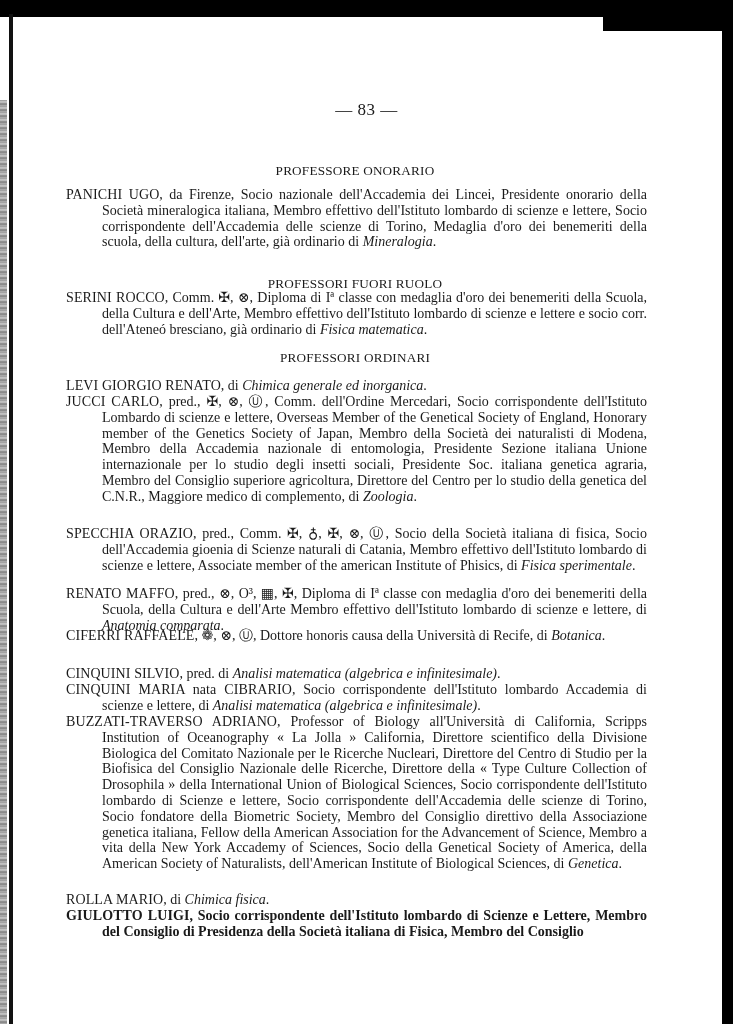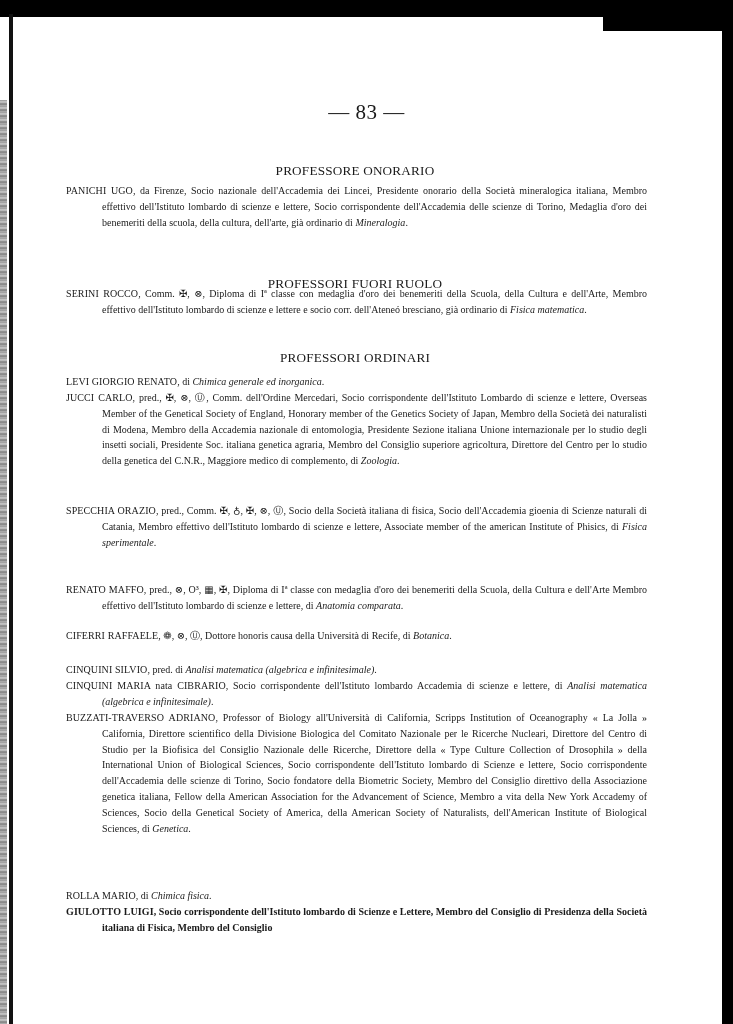--- a/index.html
+++ b/index.html
@@ -25,29 +25,29 @@
     position: absolute; left: 0; top: 100px; width: 7px; height: 924px;
     background: repeating-linear-gradient(180deg, #666 0px, #bbb 2px, #444 4px, #999 6px);
     opacity: 0.7;
   }
   .scan-right-bar {
     position: absolute; right: 0; top: 30px; width: 11px; height: 994px;
     background: #000;
   }
   .page-number {
     position: absolute; top: 100px; left: 0; width: 733px;
-    text-align: center; font-size: 21px; letter-spacing: 0.5px;
+    text-align: center; font-size: 17px; letter-spacing: 0.5px;
   }
   .heading {
     position: absolute; left: 0; width: 710px; text-align: center;
     font-size: 13.2px; letter-spacing: 0.2px;
   }
   .entry {
     position: absolute; left: 66px; width: 545px;
-    font-size: 10px; line-height: 15.8px;
+    font-size: 14px; line-height: 15.8px;
     text-align: justify;
     padding-left: 36px; text-indent: -36px;
   }
   .entry .name { letter-spacing: 0.1px; }
   .entry i { font-style: italic; }
 </style>
 </head>
 <body>
 
 <div class="scan-top"></div>
@@ -63,21 +63,21 @@
 
 <div class="heading" style="top:276px;">PROFESSORI FUORI RUOLO</div>
 <p class="entry" style="top:276px;"><span class="name">SERINI ROCCO</span><span>, Comm. ✠, ⊗, Diploma di Iª classe con medaglia d'oro dei benemeriti della Scuola, della Cultura e dell'Arte, Membro effettivo dell'Istituto lombardo di scienze e lettere e socio corr. dell'Ateneó bresciano, già ordinario di </span><i>Fisica matematica</i><span>.</span></p>
 
 <div class="heading" style="top:350px;">PROFESSORI ORDINARI</div>
 
 <p class="entry" style="top:364px;"><span class="name">LEVI GIORGIO RENATO</span><span>, di </span><i>Chimica generale ed inorganica</i><span>.</span></p>
 
 <p class="entry" style="top:380px;"><span class="name">JUCCI CARLO</span><span>, pred., ✠, ⊗, Ⓤ, Comm. dell'Ordine Mercedari, Socio corrispondente dell'Istituto Lombardo di scienze e lettere, Overseas Member of the Genetical Society of England, Honorary member of the Genetics Society of Japan, Membro della Società dei naturalisti di Modena, Membro della Accademia nazionale di entomologia, Presidente Sezione italiana Unione internazionale per lo studio degli insetti sociali, Presidente Soc. italiana genetica agraria, Membro del Consiglio superiore agricoltura, Direttore del Centro per lo studio della genetica del C.N.R., Maggiore medico di complemento, di </span><i>Zoologia</i><span>.</span></p>
 
-<p class="entry" style="top:493px;"><span class="name">SPECCHIA ORAZIO</span><span>, pred., Comm. ✠, ♁, ✠, ⊗, Ⓤ, Socio della Società italiana di fisica, Socio dell'Accademia gioenia di Scienze naturali di Catania, Membro effettivo dell'Istituto lombardo di scienze e lettere, Associate member of the american Institute of Phisics, di </span><i>Fisica sperimentale</i><span>.</span></p>
+<p class="entry" style="top:512px;"><span class="name">SPECCHIA ORAZIO</span><span>, pred., Comm. ✠, ♁, ✠, ⊗, Ⓤ, Socio della Società italiana di fisica, Socio dell'Accademia gioenia di Scienze naturali di Catania, Membro effettivo dell'Istituto lombardo di scienze e lettere, Associate member of the american Institute of Phisics, di </span><i>Fisica sperimentale</i><span>.</span></p>
 
 <p class="entry" style="top:572px;"><span class="name">RENATO MAFFO</span><span>, pred., ⊗, O³, ▦, ✠, Diploma di Iª classe con medaglia d'oro dei benemeriti della Scuola, della Cultura e dell'Arte Membro effettivo dell'Istituto lombardo di scienze e lettere, di </span><i>Anatomia comparata</i><span>.</span></p>
 
 <p class="entry" style="top:620px;margin-top:8px;"><span class="name">CIFERRI RAFFAELE</span><span>, ❁, ⊗, Ⓤ, Dottore honoris causa della Università di Recife, di </span><i>Botanica</i><span>.</span></p>
 
 <p class="entry" style="top:652px;"><span class="name">CINQUINI SILVIO</span><span>, pred. di </span><i>Analisi matematica (algebrica e infinitesimale)</i><span>.</span></p>
 
 <p class="entry" style="top:668px;"><span class="name">CINQUINI MARIA nata CIBRARIO</span><span>, Socio corrispondente dell'Istituto lombardo Accademia di scienze e lettere, di </span><i>Analisi matematica (algebrica e infinitesimale)</i><span>.</span></p>
 
 <p class="entry" style="top:700px;"><span class="name">BUZZATI-TRAVERSO ADRIANO</span><span>, Professor of Biology all'Università di California, Scripps Institution of Oceanography « La Jolla » California, Direttore scientifico della Divisione Biologica del Comitato Nazionale per le Ricerche Nucleari, Direttore del Centro di Studio per la Biofisica del Consiglio Nazionale delle Ricerche, Direttore della « Type Culture Collection of Drosophila » della International Union of Biological Sciences, Socio corrispondente dell'Istituto lombardo di Scienze e lettere, Socio corrispondente dell'Accademia delle scienze di Torino, Socio fondatore della Biometric Society, Membro del Consiglio direttivo della Associazione genetica italiana, Fellow della American Association for the Advancement of Science, Membro a vita della New York Accademy of Sciences, Socio della Genetical Society of America, della American Society of Naturalists, dell'American Institute of Biological Sciences, di </span><i>Genetica</i><span>.</span></p>

